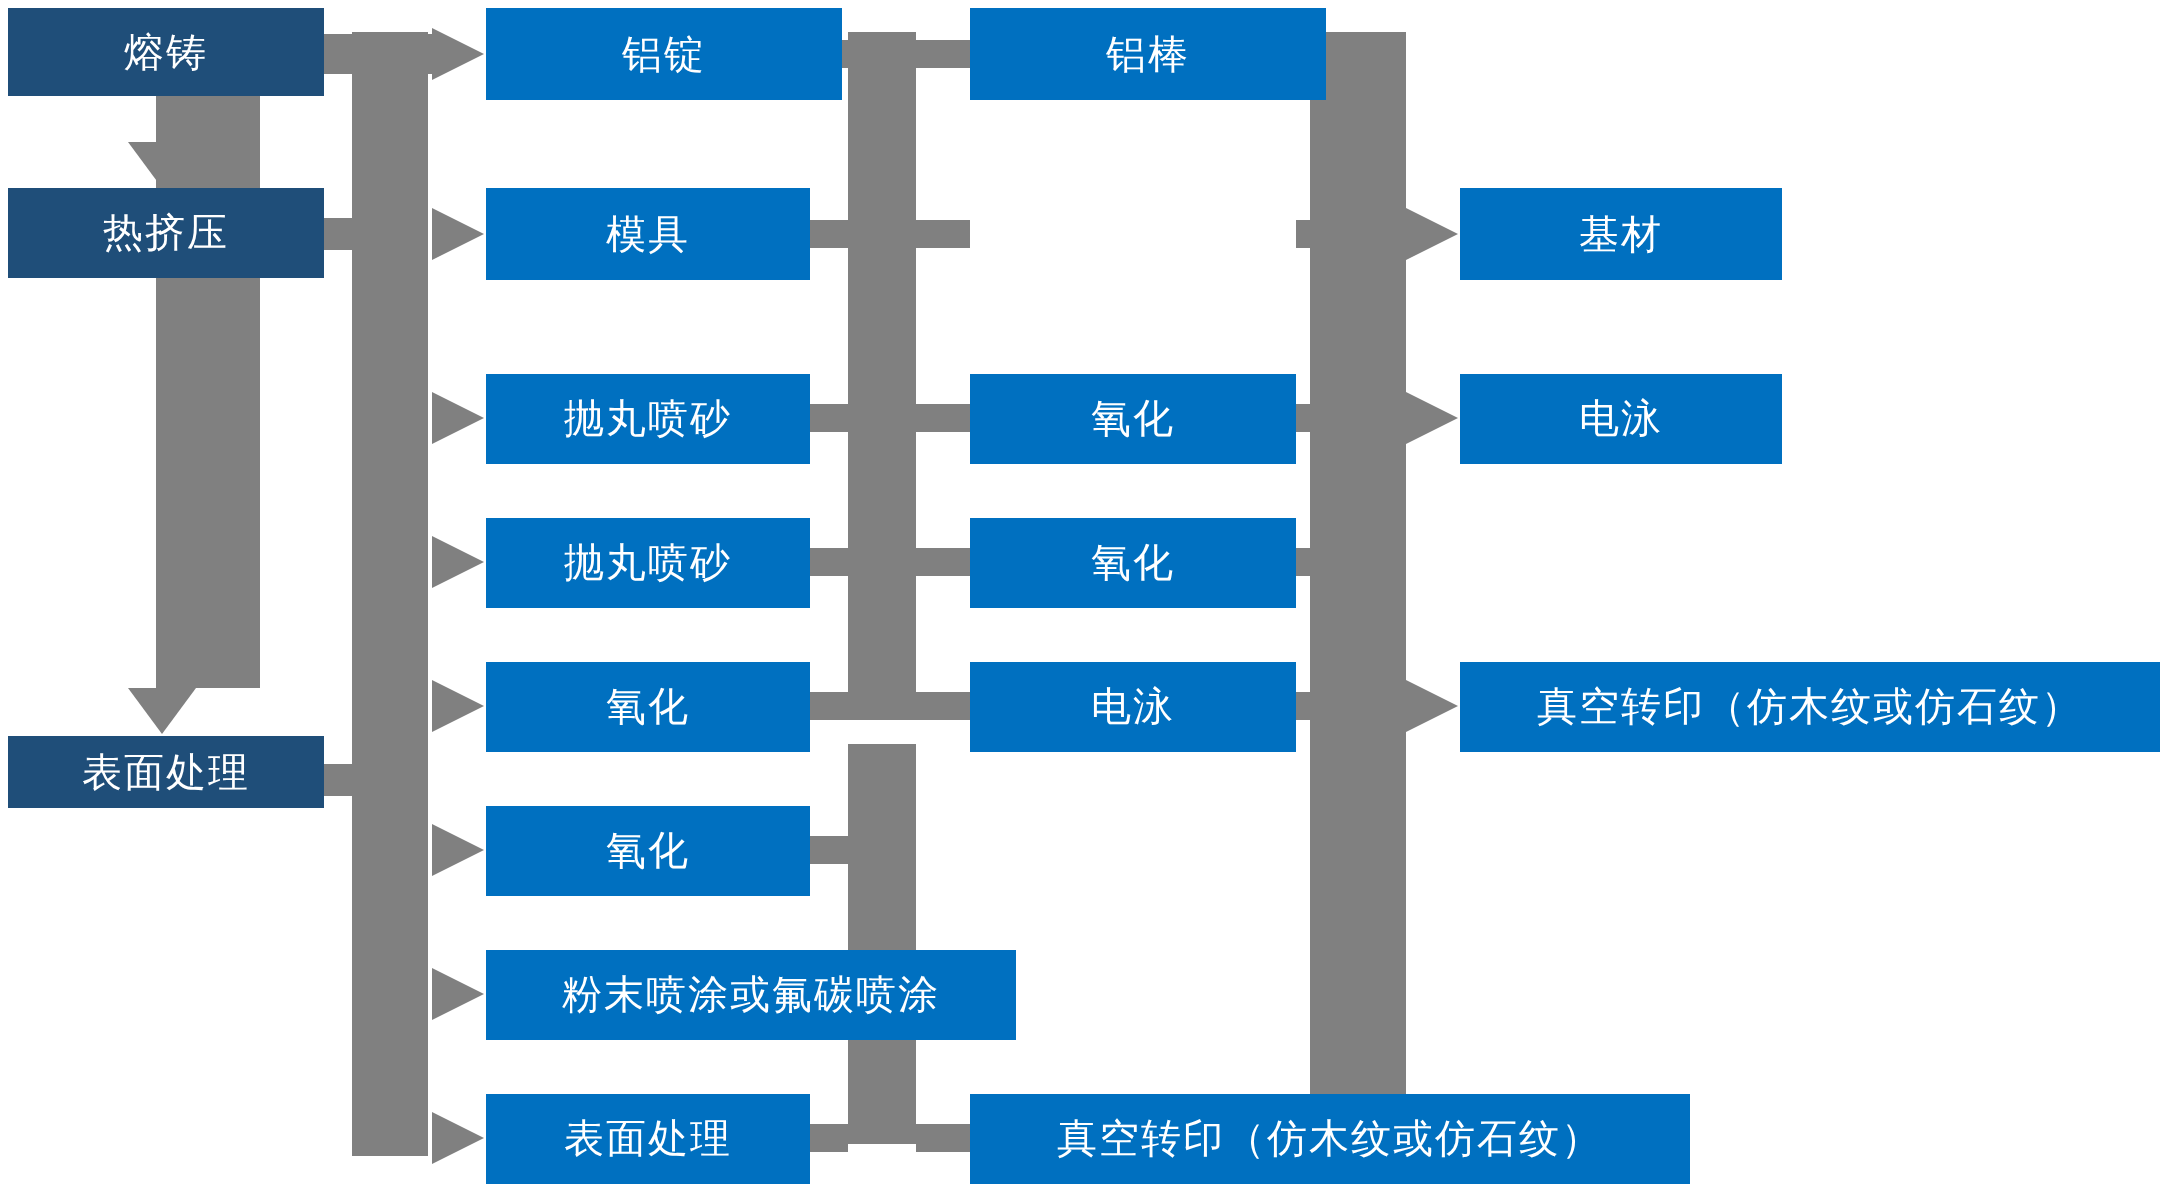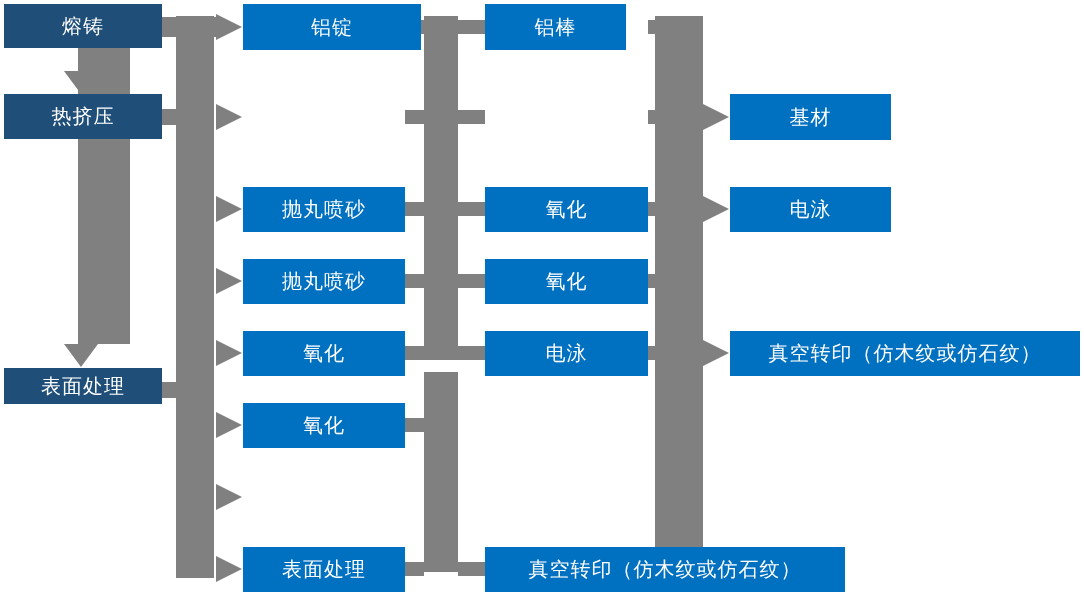--- a/index.html
+++ b/index.html
@@ -82,27 +82,29 @@
   <div class="bar" style="left:648px;top:346px;width:7px;height:14px"></div>
   <div class="arrow-right" style="left:703px;top:104px"></div>
   <div class="arrow-right" style="left:703px;top:196px"></div>
   <div class="arrow-right" style="left:703px;top:340px"></div>
 
   <div class="node stage" style="left:4px;top:4px;width:158px;height:44px">熔铸</div>
   <div class="node stage" style="left:4px;top:94px;width:158px;height:45px">热挤压</div>
   <div class="node stage" style="left:4px;top:368px;width:158px;height:36px">表面处理</div>
 
   <div class="node proc" style="left:243px;top:4px;width:178px;height:46px">铝锭</div>
+  <div class="node proc" style="left:243px;top:94px;width:162px;height:46px">模具</div>
   <div class="node proc" style="left:243px;top:187px;width:162px;height:45px">抛丸喷砂</div>
   <div class="node proc" style="left:243px;top:259px;width:162px;height:45px">抛丸喷砂</div>
   <div class="node proc" style="left:243px;top:331px;width:162px;height:45px">氧化</div>
   <div class="node proc" style="left:243px;top:403px;width:162px;height:45px">氧化</div>
+  <div class="node proc" style="left:243px;top:475px;width:265px;height:45px">粉末喷涂或氟碳喷涂</div>
   <div class="node proc" style="left:243px;top:547px;width:162px;height:45px">表面处理</div>
 
-  <div class="node proc" style="left:485px;top:4px;width:141px;height:46px">铝棒</div>
+  <div class="node proc" style="left:485px;top:4px;width:178px;height:46px">铝棒</div>
   <div class="node proc" style="left:485px;top:187px;width:163px;height:45px">氧化</div>
   <div class="node proc" style="left:485px;top:259px;width:163px;height:45px">氧化</div>
   <div class="node proc" style="left:485px;top:331px;width:163px;height:45px">电泳</div>
   <div class="node proc" style="left:485px;top:547px;width:360px;height:45px">真空转印（仿木纹或仿石纹）</div>
 
   <div class="node proc" style="left:730px;top:94px;width:161px;height:46px">基材</div>
   <div class="node proc" style="left:730px;top:187px;width:161px;height:45px">电泳</div>
   <div class="node proc" style="left:730px;top:331px;width:350px;height:45px">真空转印（仿木纹或仿石纹）</div>
 
 </div>

